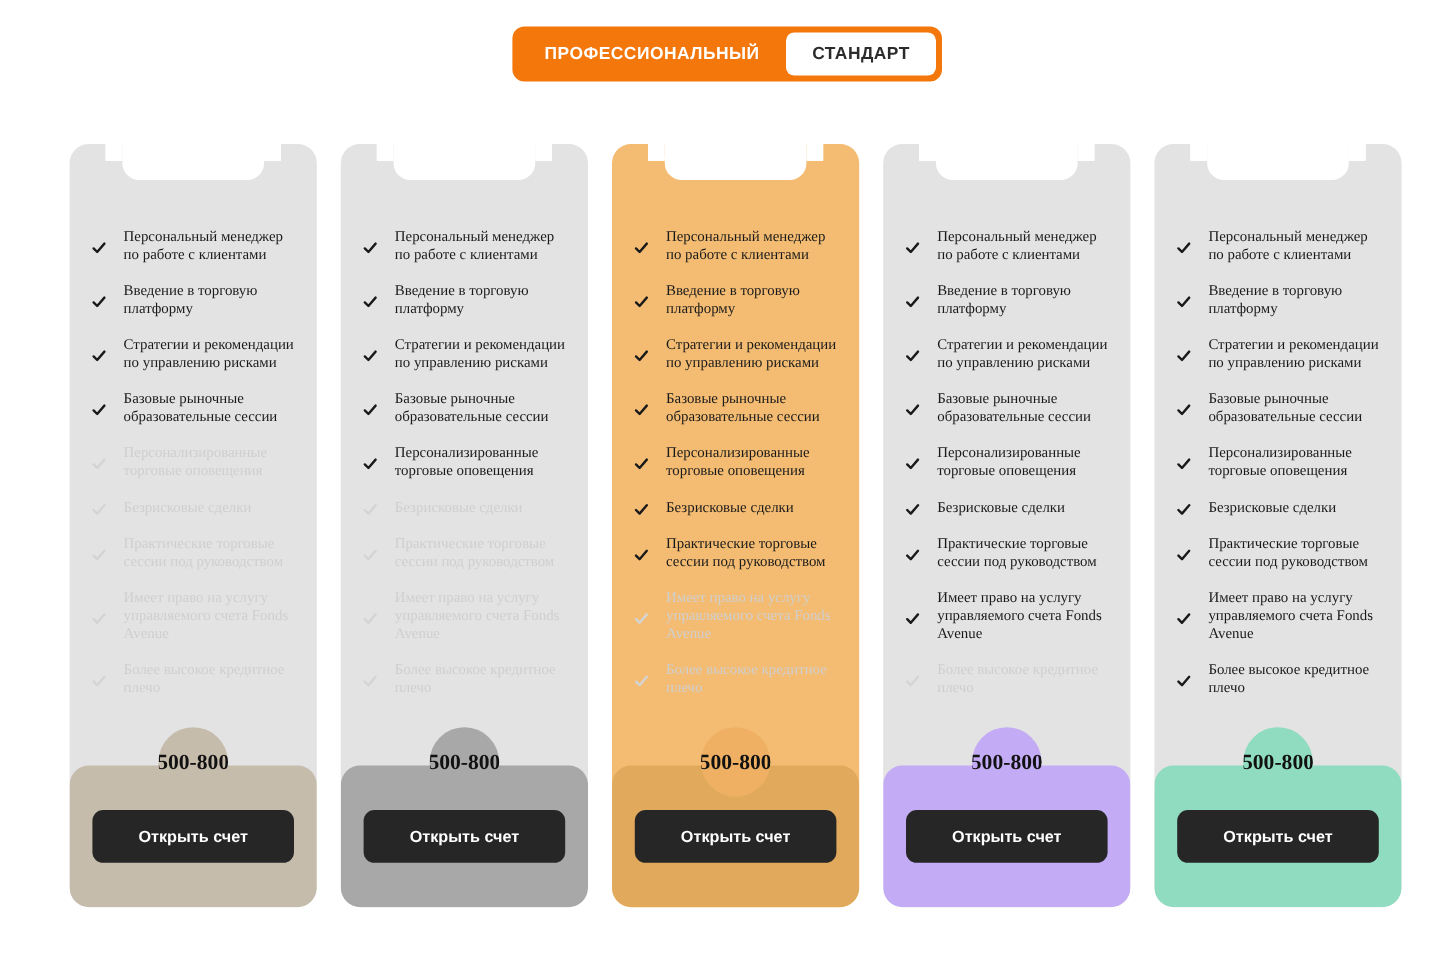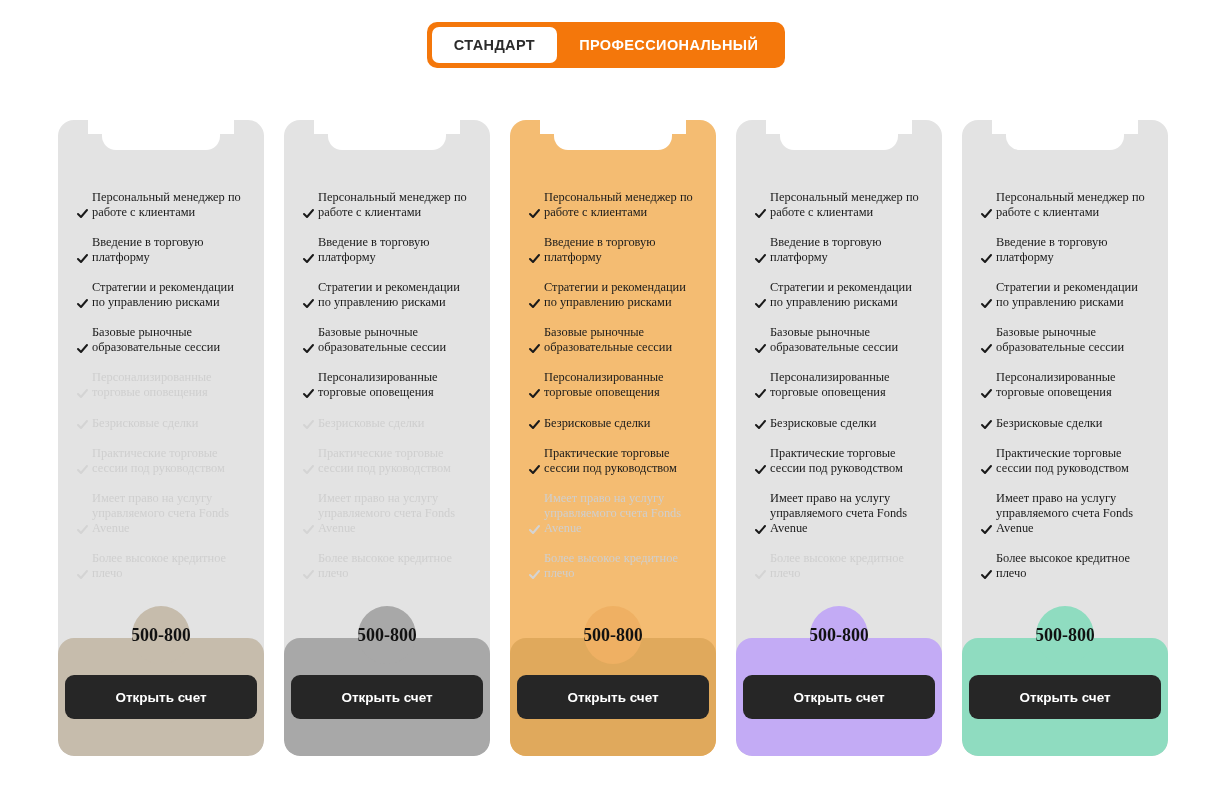--- a/index.html
+++ b/index.html
@@ -130,22 +130,22 @@
 
   
   .features {
     margin-top: 70px;
     padding: 0 16px 0 18px;
     flex: 1 1 auto;
   }
 
   .feature {
     display: flex;
-    align-items: flex-end;
-    gap: 3px;
+    align-items: center;
+    gap: 14px;
     margin-bottom: 15px;
   }
 
   .check {
     flex: 0 0 auto;
     width: 13px;
     height: 13px;
     margin-top: 3px;
   }
   .check svg { display: block; width: 13px; height: 13px; }
@@ -190,41 +190,41 @@
 
   .price-badge-text {
     font-family: "Liberation Serif", serif;
     font-size: 18px;
     font-weight: bold;
     color: #111111;
     white-space: nowrap;
   }
 
   .cta {
-    width: 192px;
+    width: 168px;
     height: 44px;
     border: none;
     border-radius: 9px;
     background: #262626;
     color: #ffffff;
     font-family: "Liberation Sans", sans-serif;
     font-size: 13.5px;
     font-weight: bold;
     cursor: pointer;
   }
 </style>
 </head>
 <body>
 
 <div class="page">
 
   <div class="toggle-wrap">
     <div class="toggle" id="toggle">
+        <div class="toggle-opt">ПРОФЕССИОНАЛЬНЫЙ</div>
         <div class="toggle-opt active">СТАНДАРТ</div>
-        <div class="toggle-opt">ПРОФЕССИОНАЛЬНЫЙ</div>
       </div>
   </div>
 
   <div class="cards" id="cards">
       <div class="card" style="background: rgb(227, 227, 227);">
         <div class="notch-curve left"></div>
         <div class="notch-curve right"></div>
         <div class="notch"></div>
         <div class="card-title">БРОНЗА</div>
         <div class="features">

